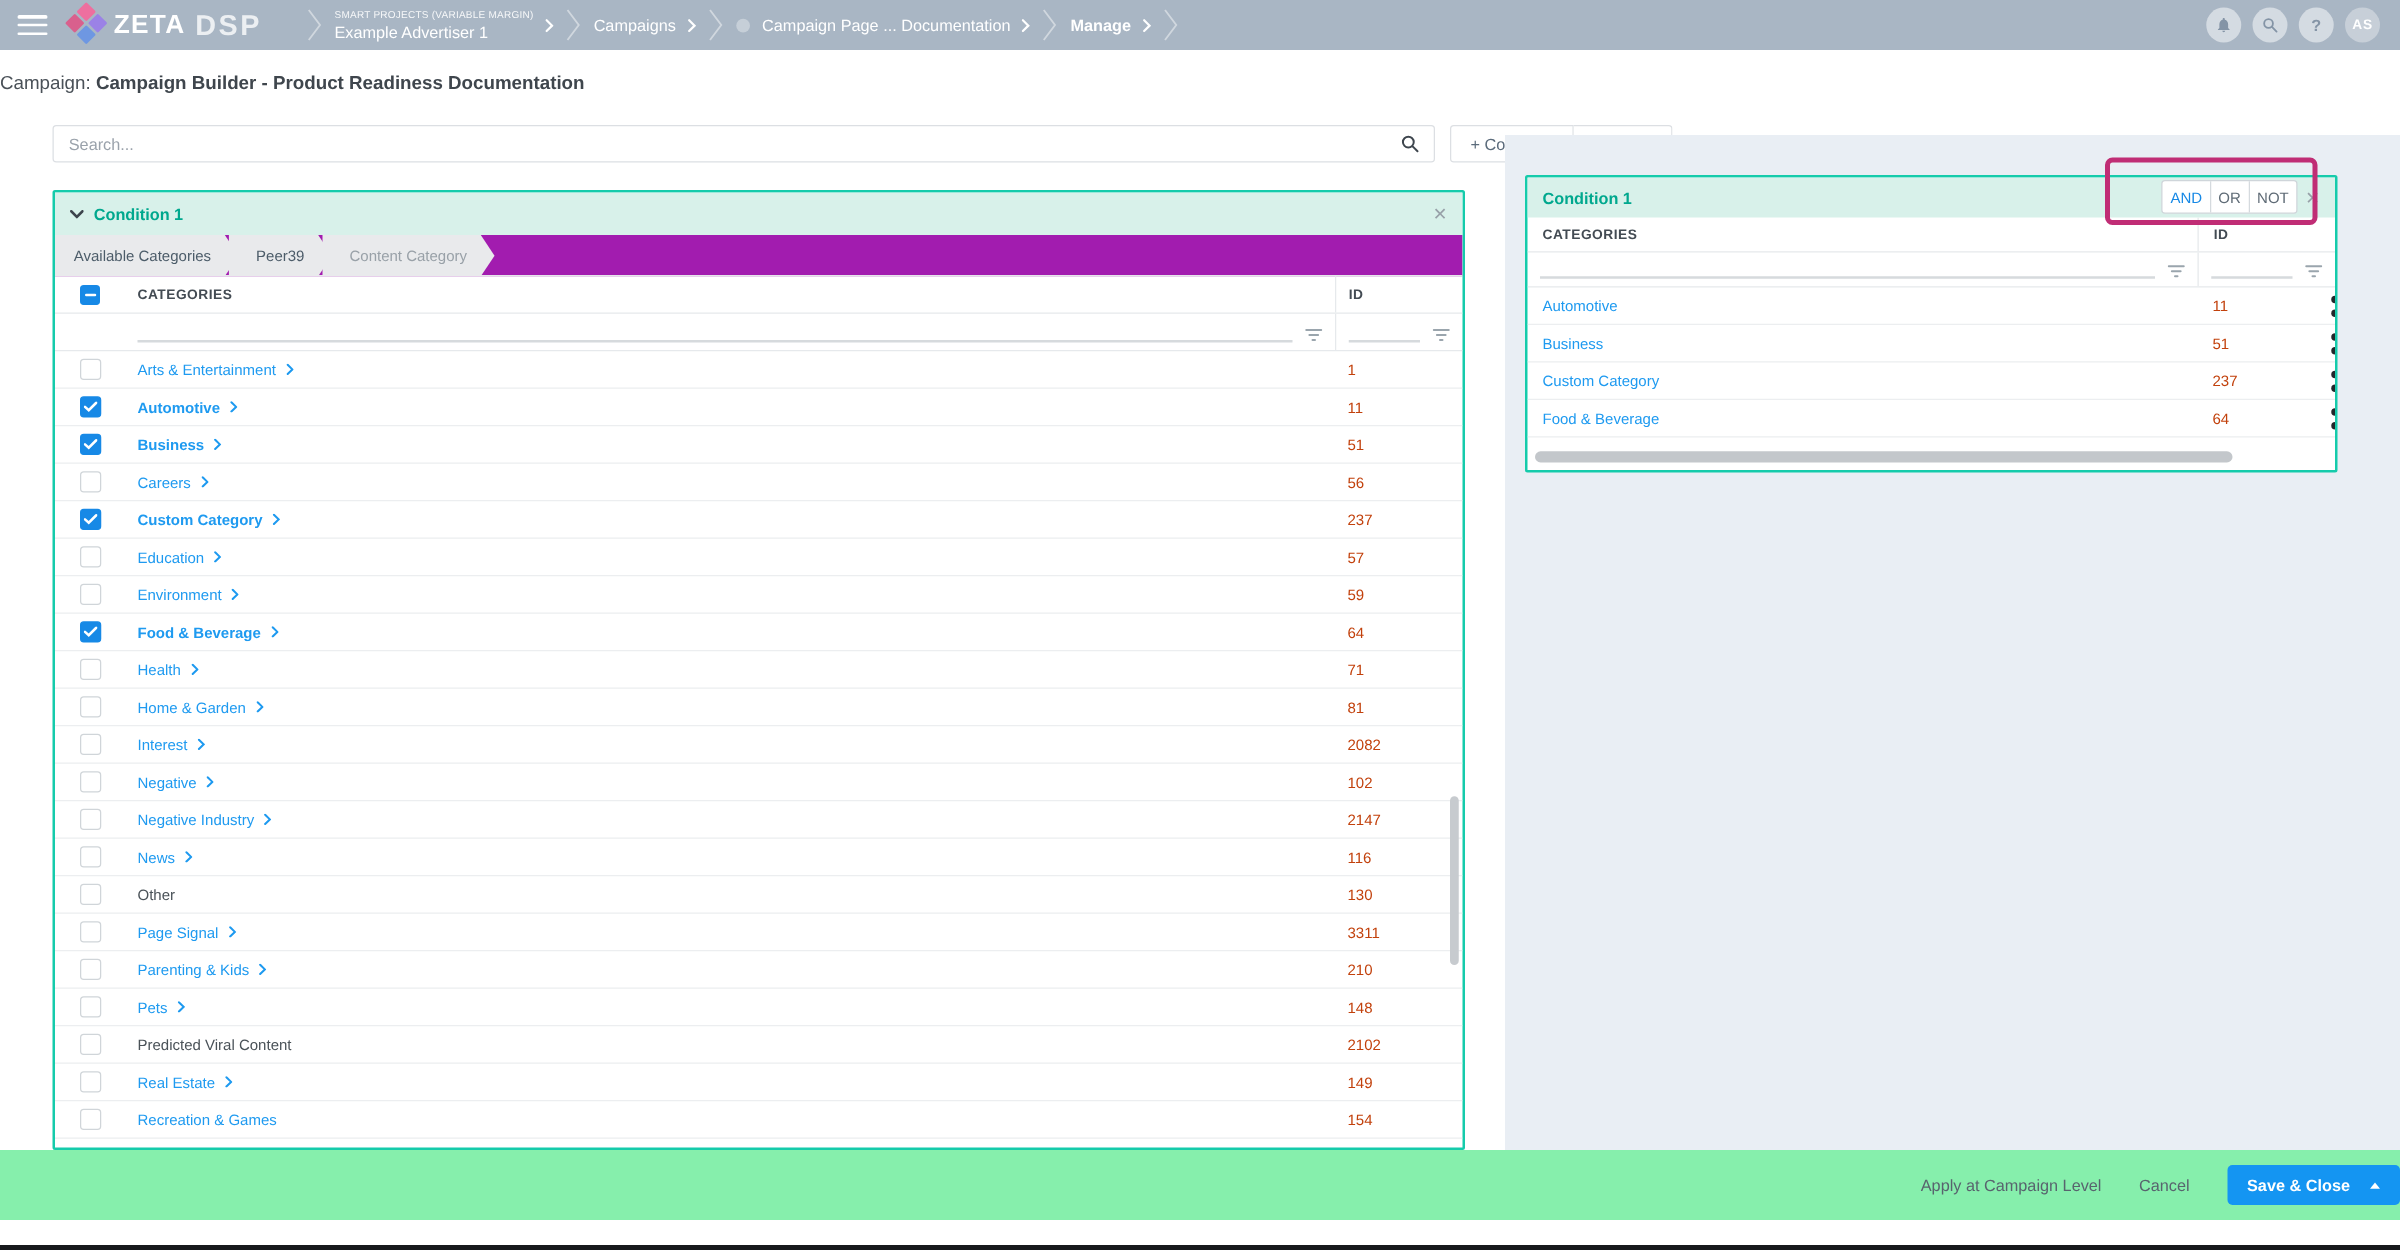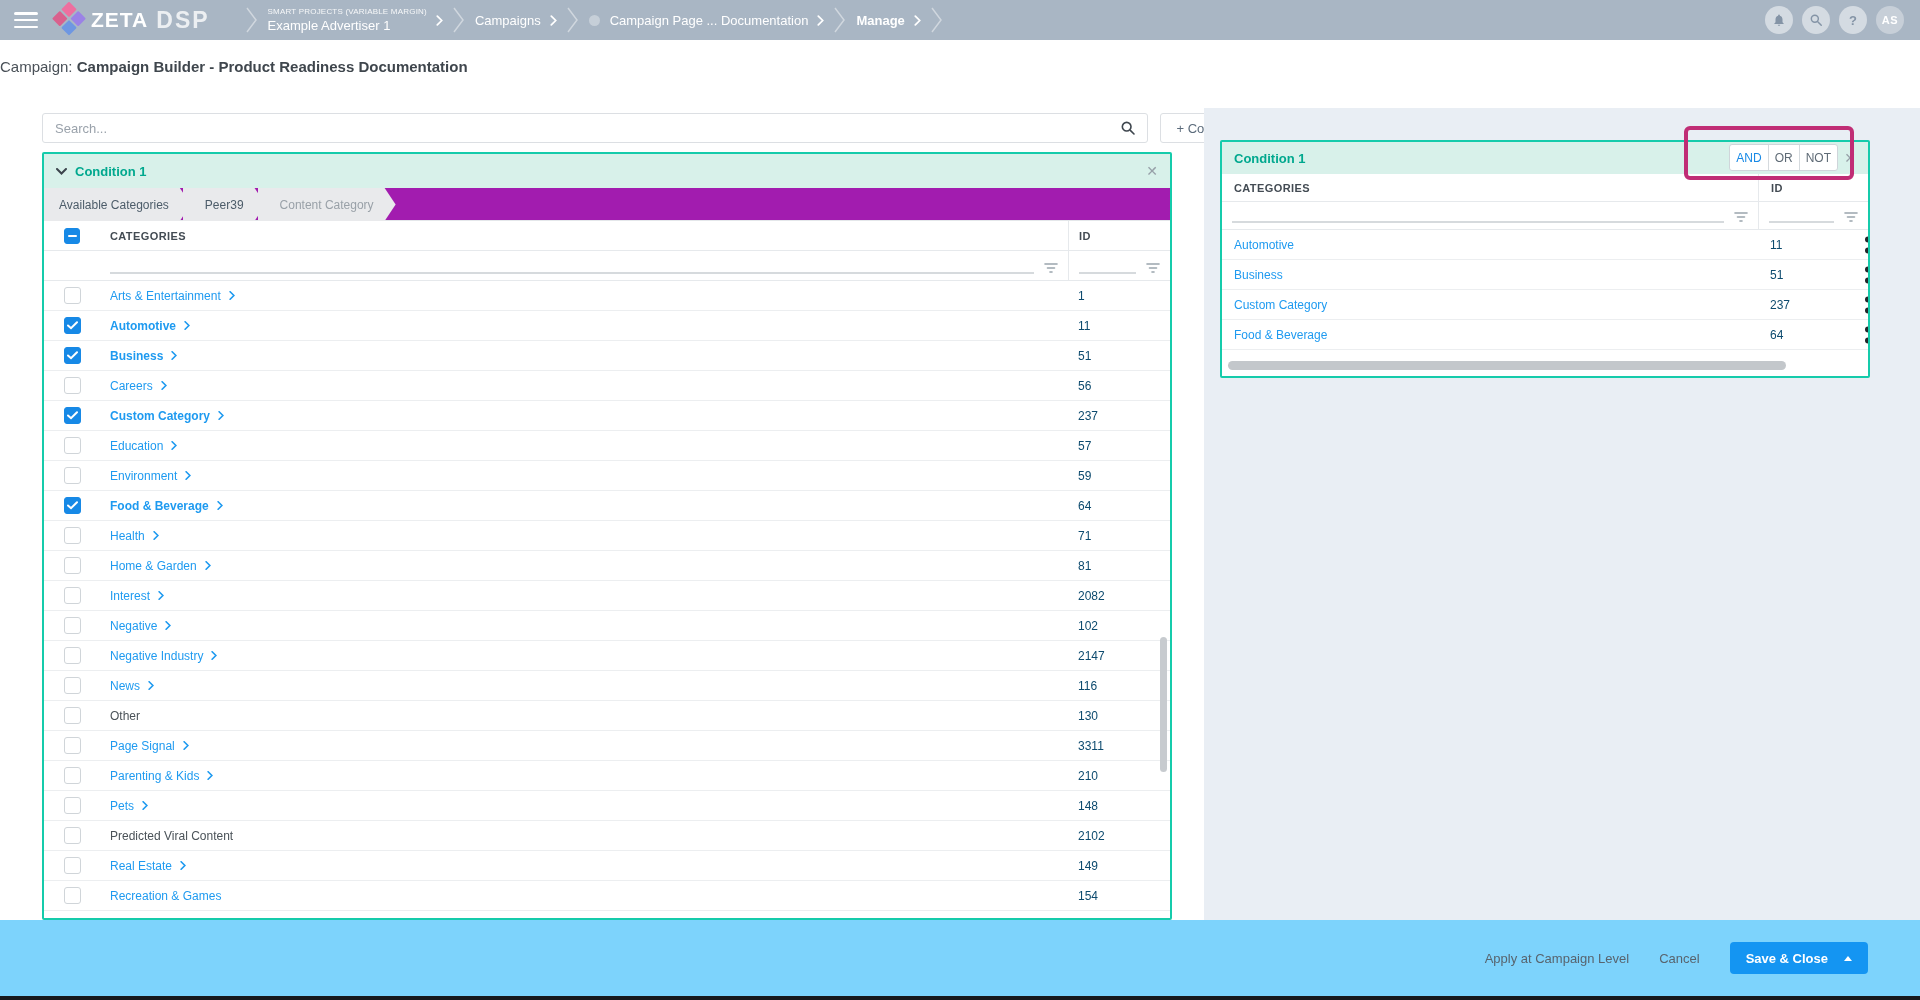--- a/index.html
+++ b/index.html
@@ -38,21 +38,21 @@
     display:flex; align-items:center; justify-content:center; cursor:pointer;
     color:#8494a6; font-size:13px; font-weight:bold; }
   .tb-avatar { background:rgba(255,255,255,.35); color:#fff; font-size:11px; letter-spacing:.5px; }
 
   
   .title-row { position:absolute; top:58px; left:0; width:1920px; text-align:left;
     font-size:15px; color:#4a5158; }
   .title-row b { color:#3f464d; }
 
   
-  .toolbar { position:absolute; top:113px; left:42px; width:1296px; height:30px; display:flex; }
+  .toolbar { position:absolute; top:100px; left:42px; width:1296px; height:30px; display:flex; }
   .search-wrap { flex:1; border:1px solid #dcdfe3; border-radius:3px; background:#fff;
     display:flex; align-items:center; }
   .search-wrap input { flex:1; border:none; outline:none; font-size:13px; padding:0 12px;
     color:#5a646d; font-family:inherit; background:transparent; }
   .search-wrap input::placeholder { color:#9aa2ab; }
   .search-ico { padding:0 11px; display:flex; cursor:pointer; }
   .tb-btn { margin-left:0; border:1px solid #dcdfe3; background:#fff; color:#5b6b7b;
     font-size:13px; padding:0 15px; display:flex; align-items:center; cursor:pointer;
     font-family:inherit; }
   .tb-btn.first { margin-left:12px; border-radius:3px 0 0 3px; }
@@ -92,21 +92,21 @@
   .cb { width:17px; height:17px; border:1px solid #d0d5d9; border-radius:3px; background:#fff;
     display:flex; align-items:center; justify-content:center; cursor:pointer; flex:none; }
   .cb.on { background:#1789e6; border-color:#1789e6; }
   .cb-all { width:16px; height:16px; background:#1789e6; border-color:#1789e6; }
   .cb-dash { width:9px; height:2px; background:#fff; border-radius:1px; }
   .cell-cat { display:flex; align-items:center; padding-left:10px; overflow:hidden; }
   .cat-link { color:#1e9af0; font-size:12px; }
   .cat-plain { color:#4a5258; font-size:12px; }
   .trow.checked .cat-link { font-weight:bold; }
   .row-chev { display:flex; margin-left:8px; color:#1e9af0; }
-  .cell-id { font-size:12px; color:#0c4a6e; padding-left:10px; }
+  .cell-id { font-size:12px; color:#c2410c; padding-left:10px; }
 
   .vscroll-thumb { position:absolute; right:3px; top:483px; width:7px; height:135px;
     background:#c7cbcf; border-radius:4px; cursor:pointer; }
 
   
   .right-panel { left:1220px; top:140px; width:650px; height:238px; }
   .right-panel .panel-header { height:32px; position:relative; }
   .ops { position:absolute; right:30px; top:2px; display:flex; background:#fff;
     border:1px solid #cfd5da; border-radius:3px; height:27px; }
   .op { padding:0 6px; font-size:12px; color:#5f6b76; display:flex; align-items:center;
@@ -122,22 +122,22 @@
   .clip-dots { position:absolute; right:-3px; top:50%; transform:translateY(-50%);
     display:flex; flex-direction:column; gap:5px; }
   .clip-dots i { width:6px; height:6px; background:#23272b; border-radius:50%; display:block; }
   .hscroll-thumb { position:absolute; left:6px; bottom:6px; width:558px; height:9px;
     background:#c3c7cb; border-radius:5px; cursor:pointer; }
 
   .annotation { position:absolute; left:1684px; top:126px; width:170px; height:54px;
     border:4px solid #c02d75; border-radius:6px; z-index:20; pointer-events:none; }
 
   
-  .footer { position:absolute; left:0; top:920px; width:1920px; height:76px; background:#7dd3fc;
-    display:flex; align-items:center; justify-content:flex-end; padding-right:52px; gap:30px; }
+  .footer { position:absolute; left:0; top:920px; width:1920px; height:56px; background:#86efac;
+    display:flex; align-items:center; justify-content:flex-end; gap:30px; }
   .footer-link { color:#58646e; font-size:13px; cursor:pointer; }
   .save-btn { background:#1495f2; color:#fff; font-weight:bold; font-size:13px; height:32px;
     border:none; border-radius:4px; padding:0 16px; display:flex; align-items:center;
     cursor:pointer; font-family:inherit; }
   .save-caret { width:0; height:0; border-left:4px solid transparent; border-right:4px solid transparent;
     border-bottom:5px solid #fff; margin-left:16px; }
   .bottom-line { position:absolute; left:0; bottom:0; width:1920px; height:4px; background:#17191c; }
 </style>
 </head>
 <body>

